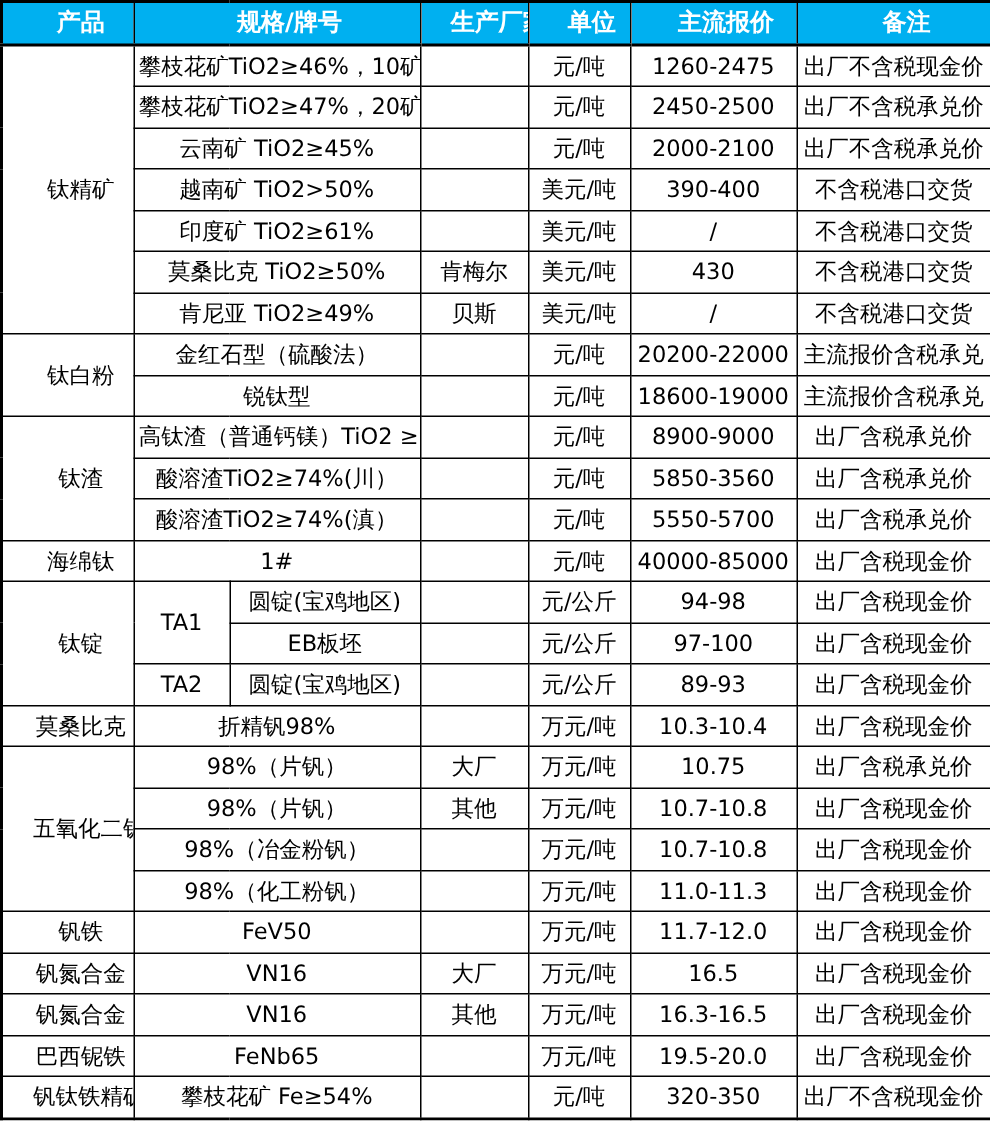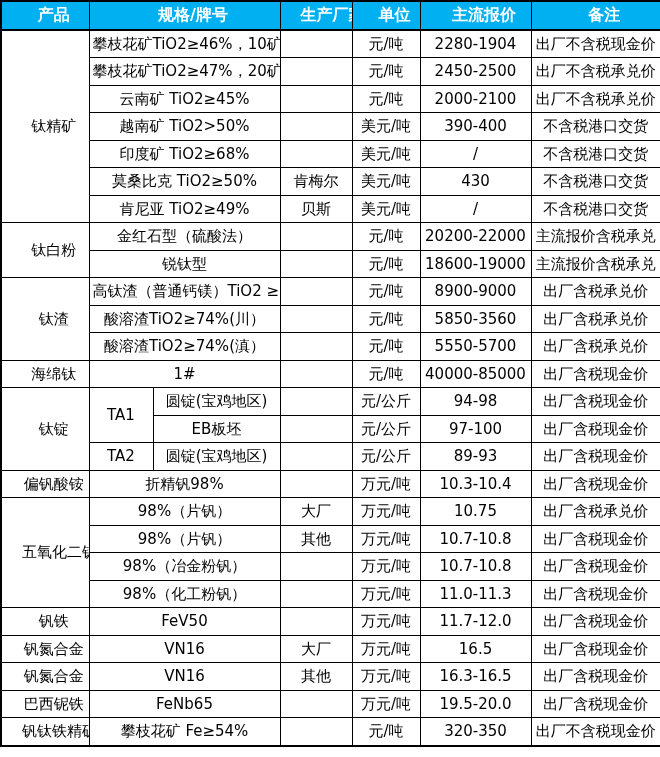--- a/index.html
+++ b/index.html
@@ -66,21 +66,21 @@
       <th>备注</th>
     </tr>
   </thead>
   <tbody>
 
     <tr>
       <td rowspan="7" class="c product-col">钛精矿</td>
       <td colspan="2" class="l">攀枝花矿TiO2≥46%，10矿</td>
       <td class="c"></td>
       <td class="c">元/吨</td>
-      <td class="c">2280-1904</td>
+      <td class="c">1260-2475</td>
       <td class="l">出厂不含税现金价</td>
     </tr>
     <tr>
       <td colspan="2" class="l">攀枝花矿TiO2≥47%，20矿</td>
       <td class="c"></td>
       <td class="c">元/吨</td>
       <td class="c">2450-2500</td>
       <td class="l">出厂不含税承兑价</td>
     </tr>
     <tr>
@@ -91,21 +91,21 @@
       <td class="l">出厂不含税承兑价</td>
     </tr>
     <tr>
       <td colspan="2" class="l">越南矿 TiO2&gt;50%</td>
       <td class="c"></td>
       <td class="c">美元/吨</td>
       <td class="c">390-400</td>
       <td class="l">不含税港口交货</td>
     </tr>
     <tr>
-      <td colspan="2" class="l">印度矿 TiO2≥68%</td>
+      <td colspan="2" class="l">印度矿 TiO2≥61%</td>
       <td class="c"></td>
       <td class="c">美元/吨</td>
       <td class="c">/</td>
       <td class="l">不含税港口交货</td>
     </tr>
     <tr>
       <td colspan="2" class="l">莫桑比克 TiO2≥50%</td>
       <td class="c">肯梅尔</td>
       <td class="c">美元/吨</td>
       <td class="c">430</td>
@@ -186,21 +186,21 @@
     <tr>
       <td class="l">TA2</td>
       <td class="l">圆锭(宝鸡地区)</td>
       <td class="c"></td>
       <td class="c">元/公斤</td>
       <td class="c">89-93</td>
       <td class="l">出厂含税现金价</td>
     </tr>
 
     <tr>
-      <td class="c product-col">偏钒酸铵</td>
+      <td class="c product-col">莫桑比克</td>
       <td colspan="2" class="l">折精钒98%</td>
       <td class="c"></td>
       <td class="c">万元/吨</td>
       <td class="c">10.3-10.4</td>
       <td class="l">出厂含税现金价</td>
     </tr>
 
     <tr>
       <td rowspan="4" class="c product-col">五氧化二钒</td>
       <td colspan="2" class="l">98%（片钒）</td>

